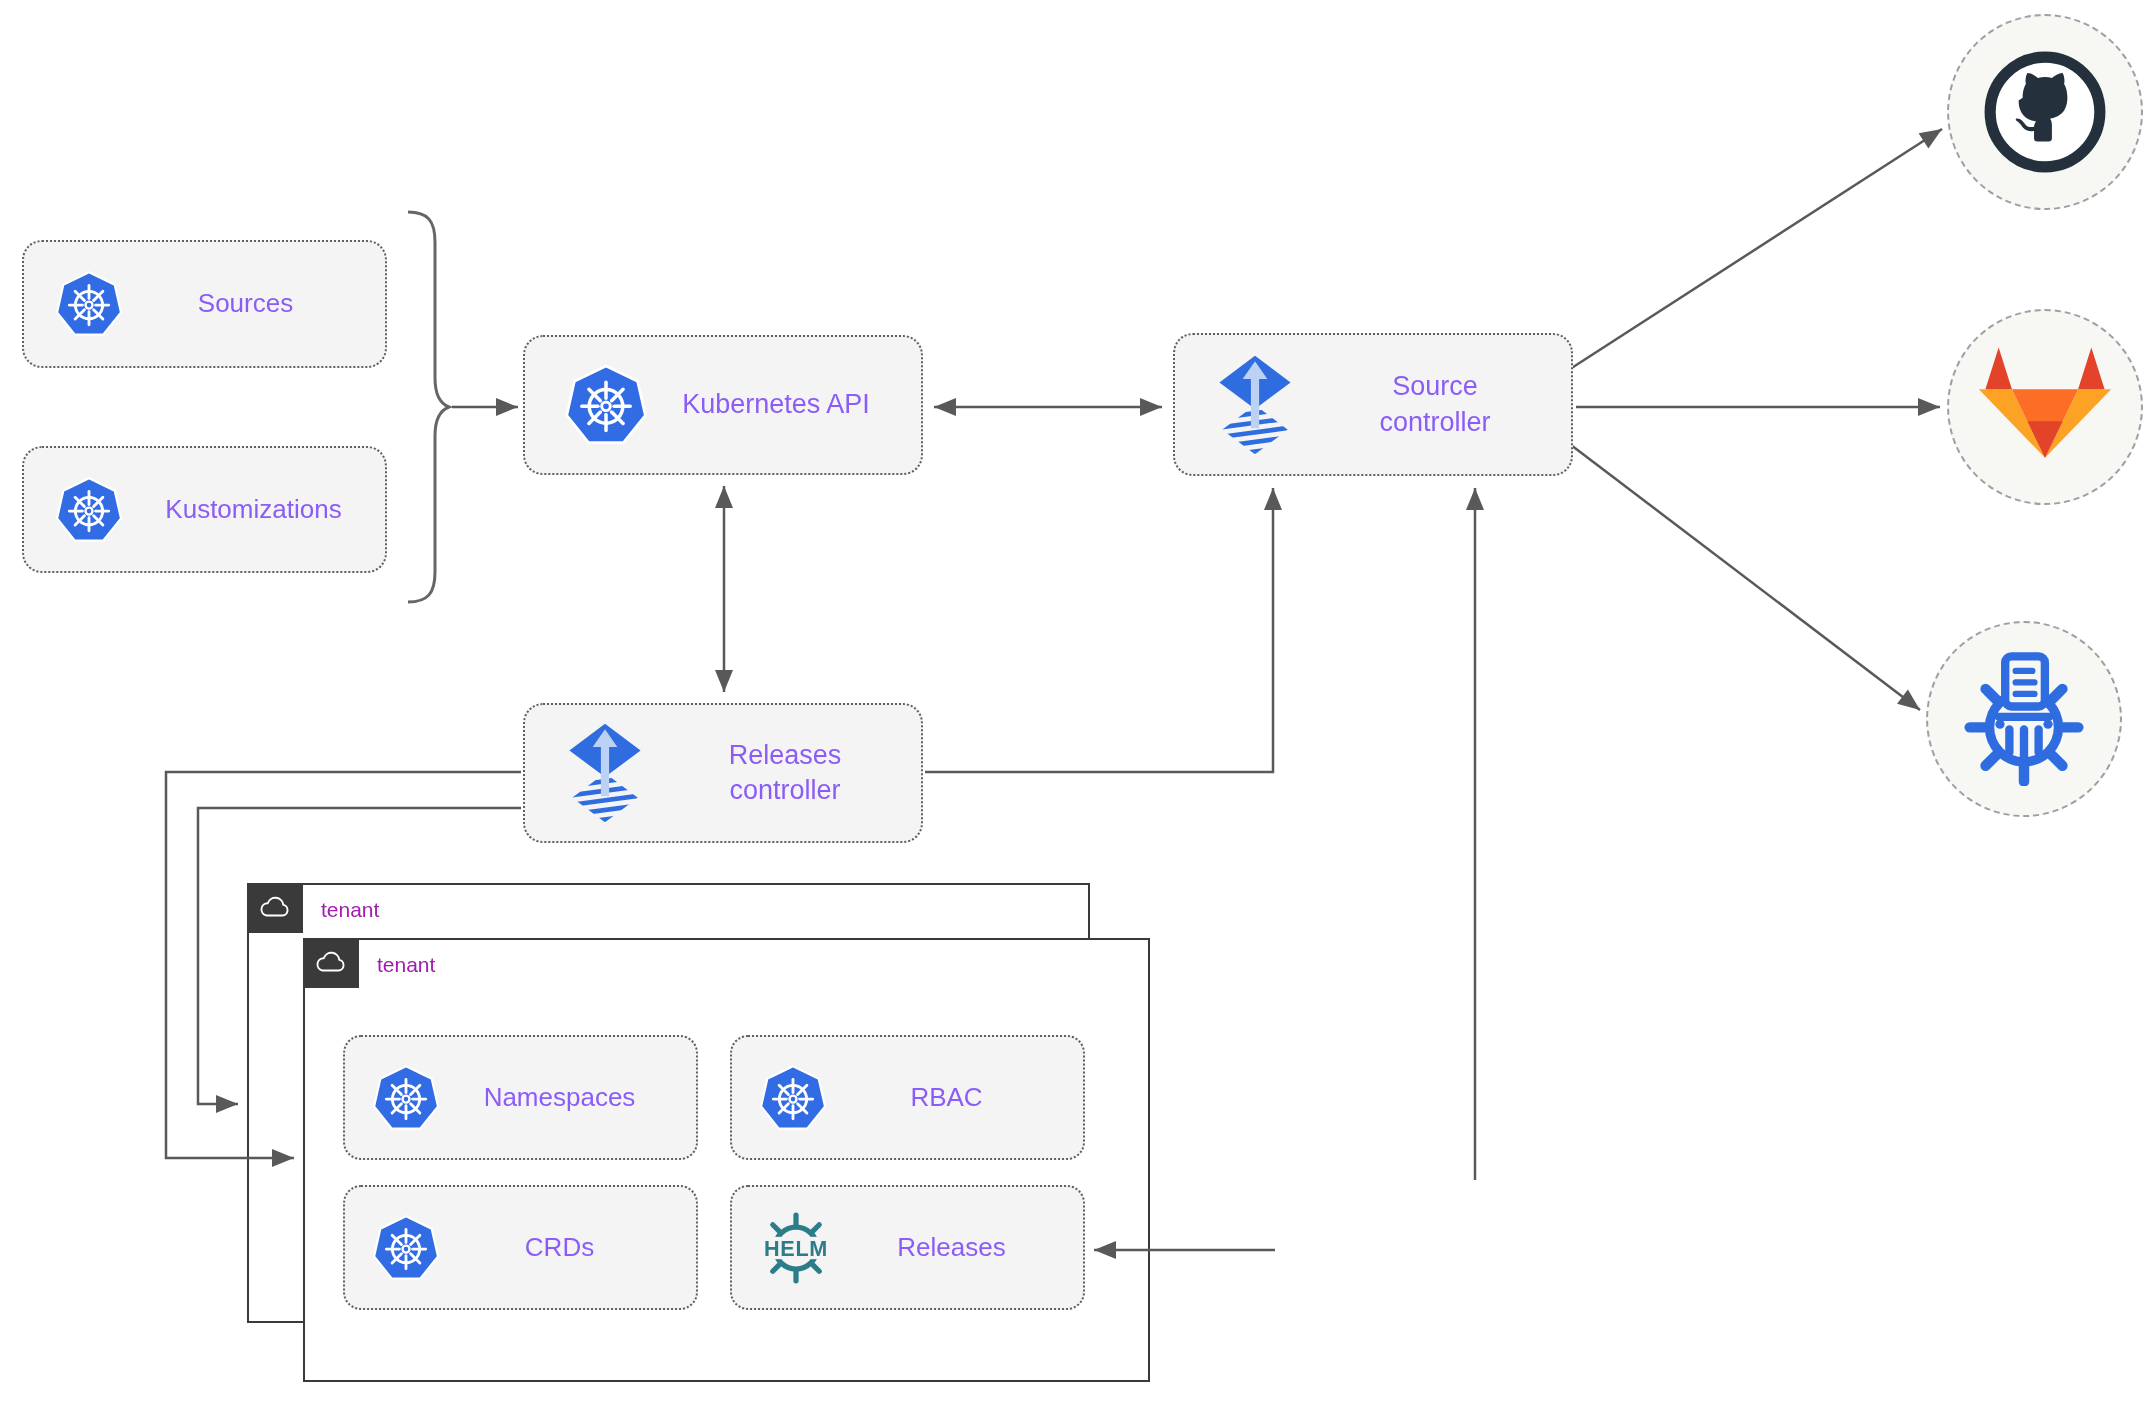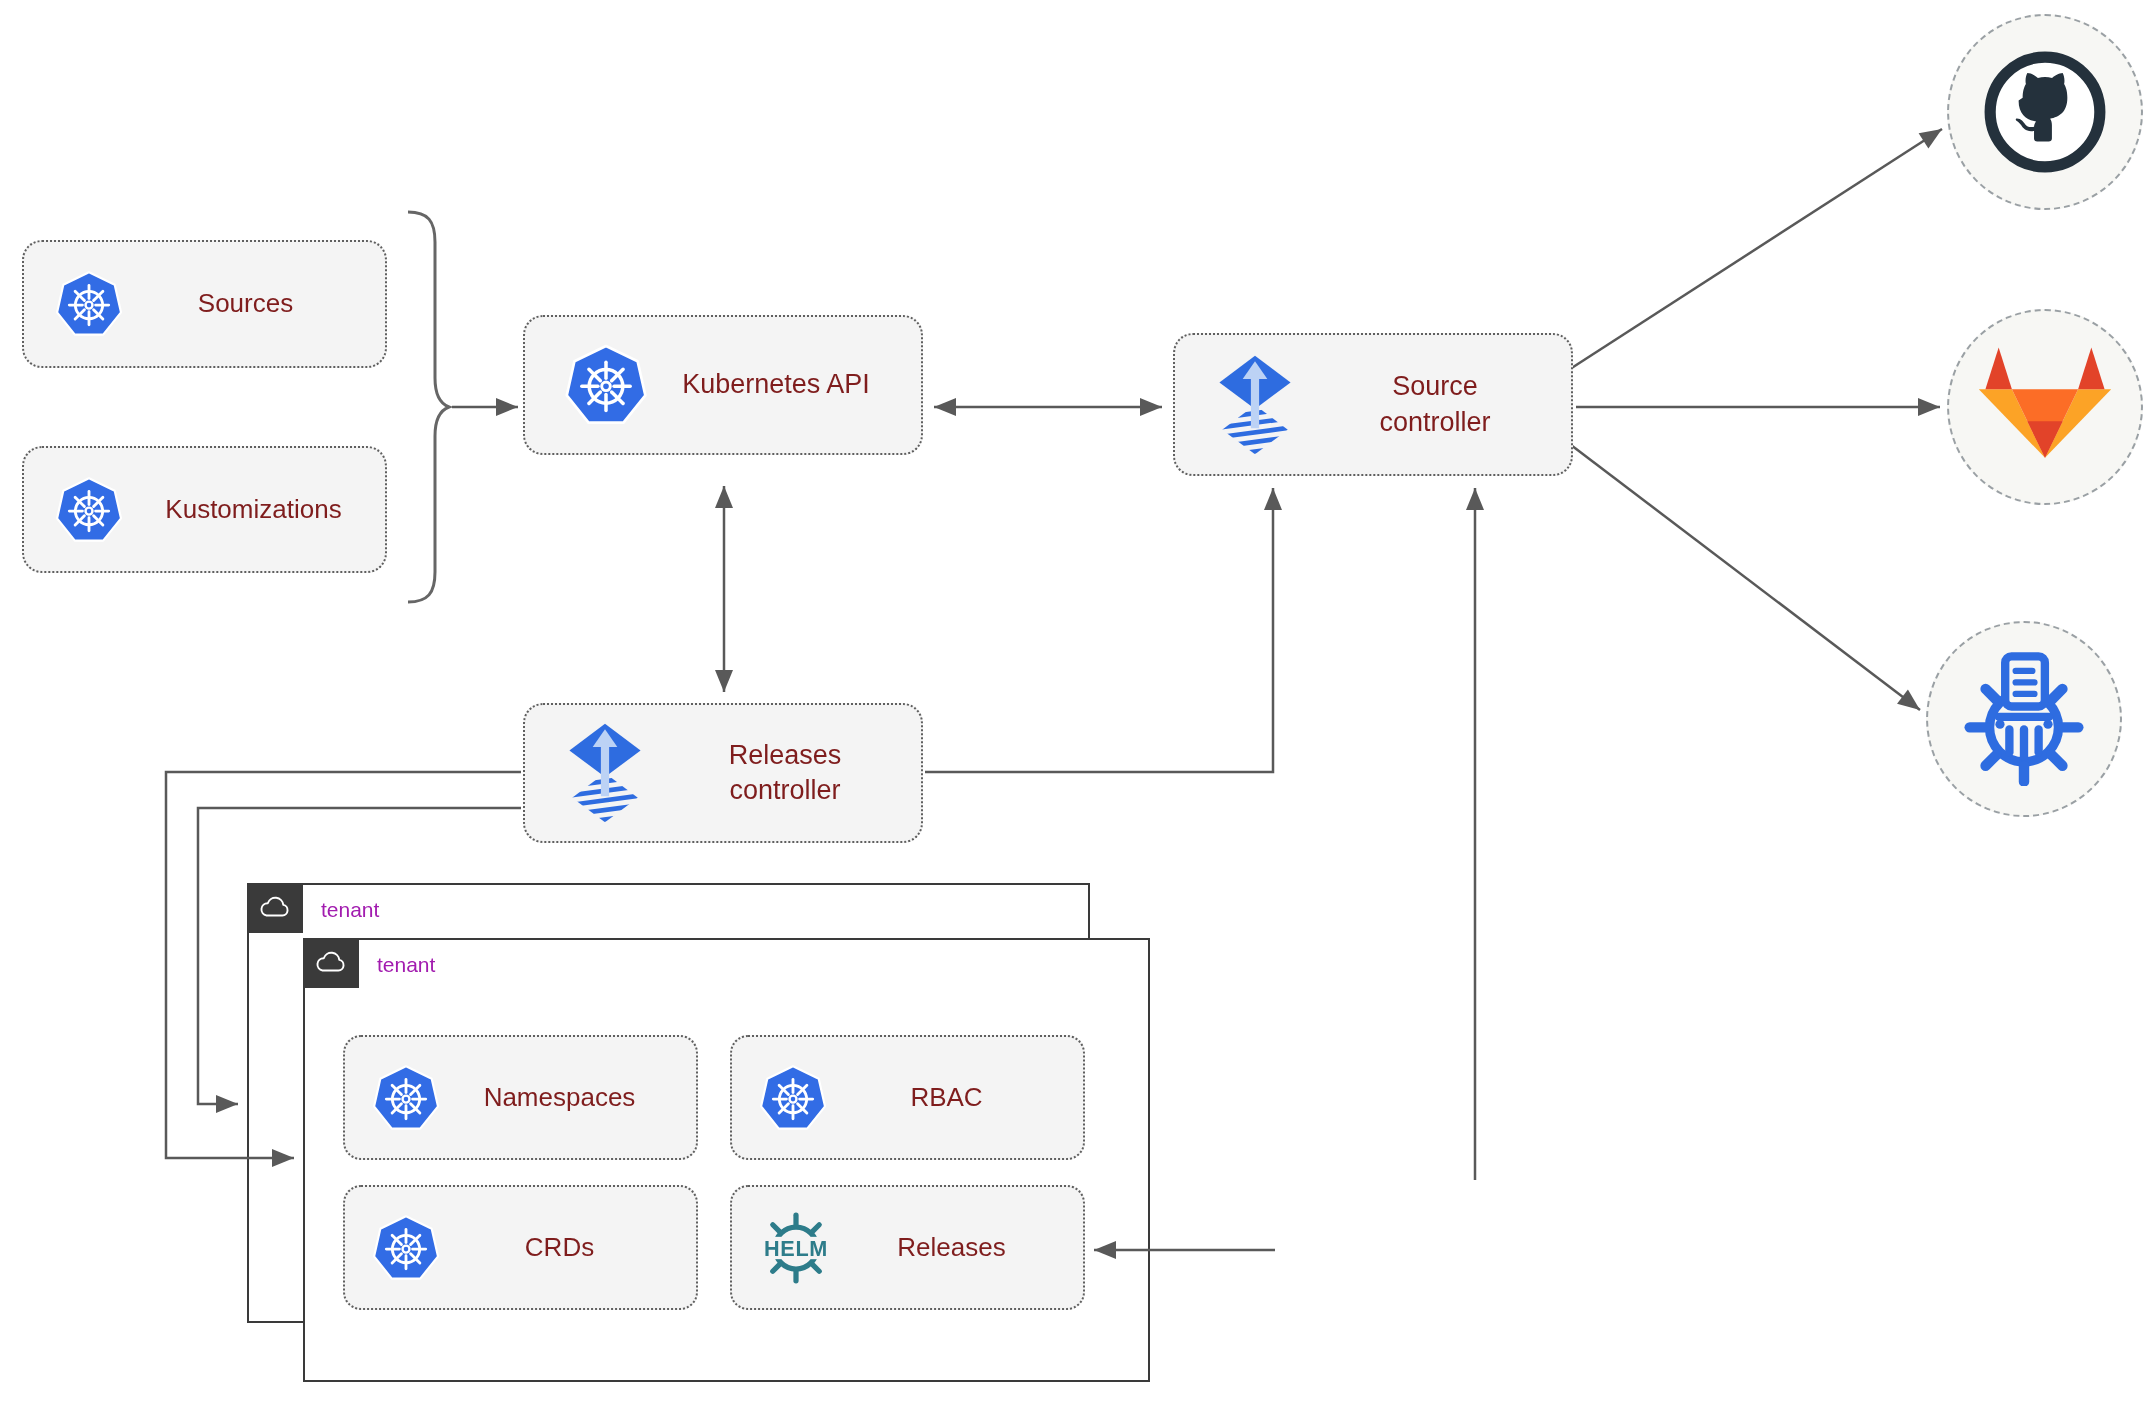--- a/index.html
+++ b/index.html
@@ -2,21 +2,21 @@
 <html><head>
 <meta charset="utf-8">
 <style>
   html,body{margin:0;padding:0;background:#ffffff;}
   .canvas{position:relative;width:2144px;height:1407px;background:#fff;
           font-family:"Liberation Sans",sans-serif;overflow:hidden;}
 
   
   .node{position:absolute;background:#f4f4f4;border:2px dotted #5f5f5f;border-radius:20px;
         display:flex;align-items:center;box-sizing:border-box;z-index:4;}
-  .node .label{flex:1;text-align:center;font-size:26px;color:#7f1d1d;line-height:1.3;
+  .node .label{flex:1;text-align:center;font-size:26px;color:#8b5cf6;line-height:1.3;
                padding-right:18px;}
   .node .label.two-line{max-width:185px;margin:11px auto;padding-right:0;}
   .node .label.api{font-size:27px;}
   .icon{flex:0 0 auto;margin-left:30px;}
 
   
   .tenant{position:absolute;background:#ffffff;border:2px solid #3a3a3a;box-sizing:border-box;}
   .tenant-back{z-index:1;}
   .tenant-front{z-index:2;}
   .tenant-badge{position:absolute;top:-2px;left:-2px;width:56px;height:50px;background:#3a3a3a;
@@ -193,21 +193,21 @@
     <div class="label">Sources</div>
   </div>
 
   <div class="node" style="left:22px;top:446px;width:365px;height:127px;gap:16px;">
     <svg class="icon" width="70" height="70">
         <use href="#sym-k8s"></use>
       </svg>
     <div class="label">Kustomizations</div>
   </div>
 
-  <div class="node" style="left:523px;top:315px;width:400px;height:140px;">
+  <div class="node" style="left:523px;top:335px;width:400px;height:140px;">
     <svg class="icon" width="86" height="86" style="margin-left:38px;">
         <use href="#sym-k8s"></use>
       </svg>
     <div class="label api">Kubernetes API</div>
   </div>
 
   <div class="node" style="left:1173px;top:333px;width:400px;height:143px;">
     <svg class="icon" width="88" height="104" style="margin-left:36px;">
         <use href="#sym-flux"></use>
       </svg>

